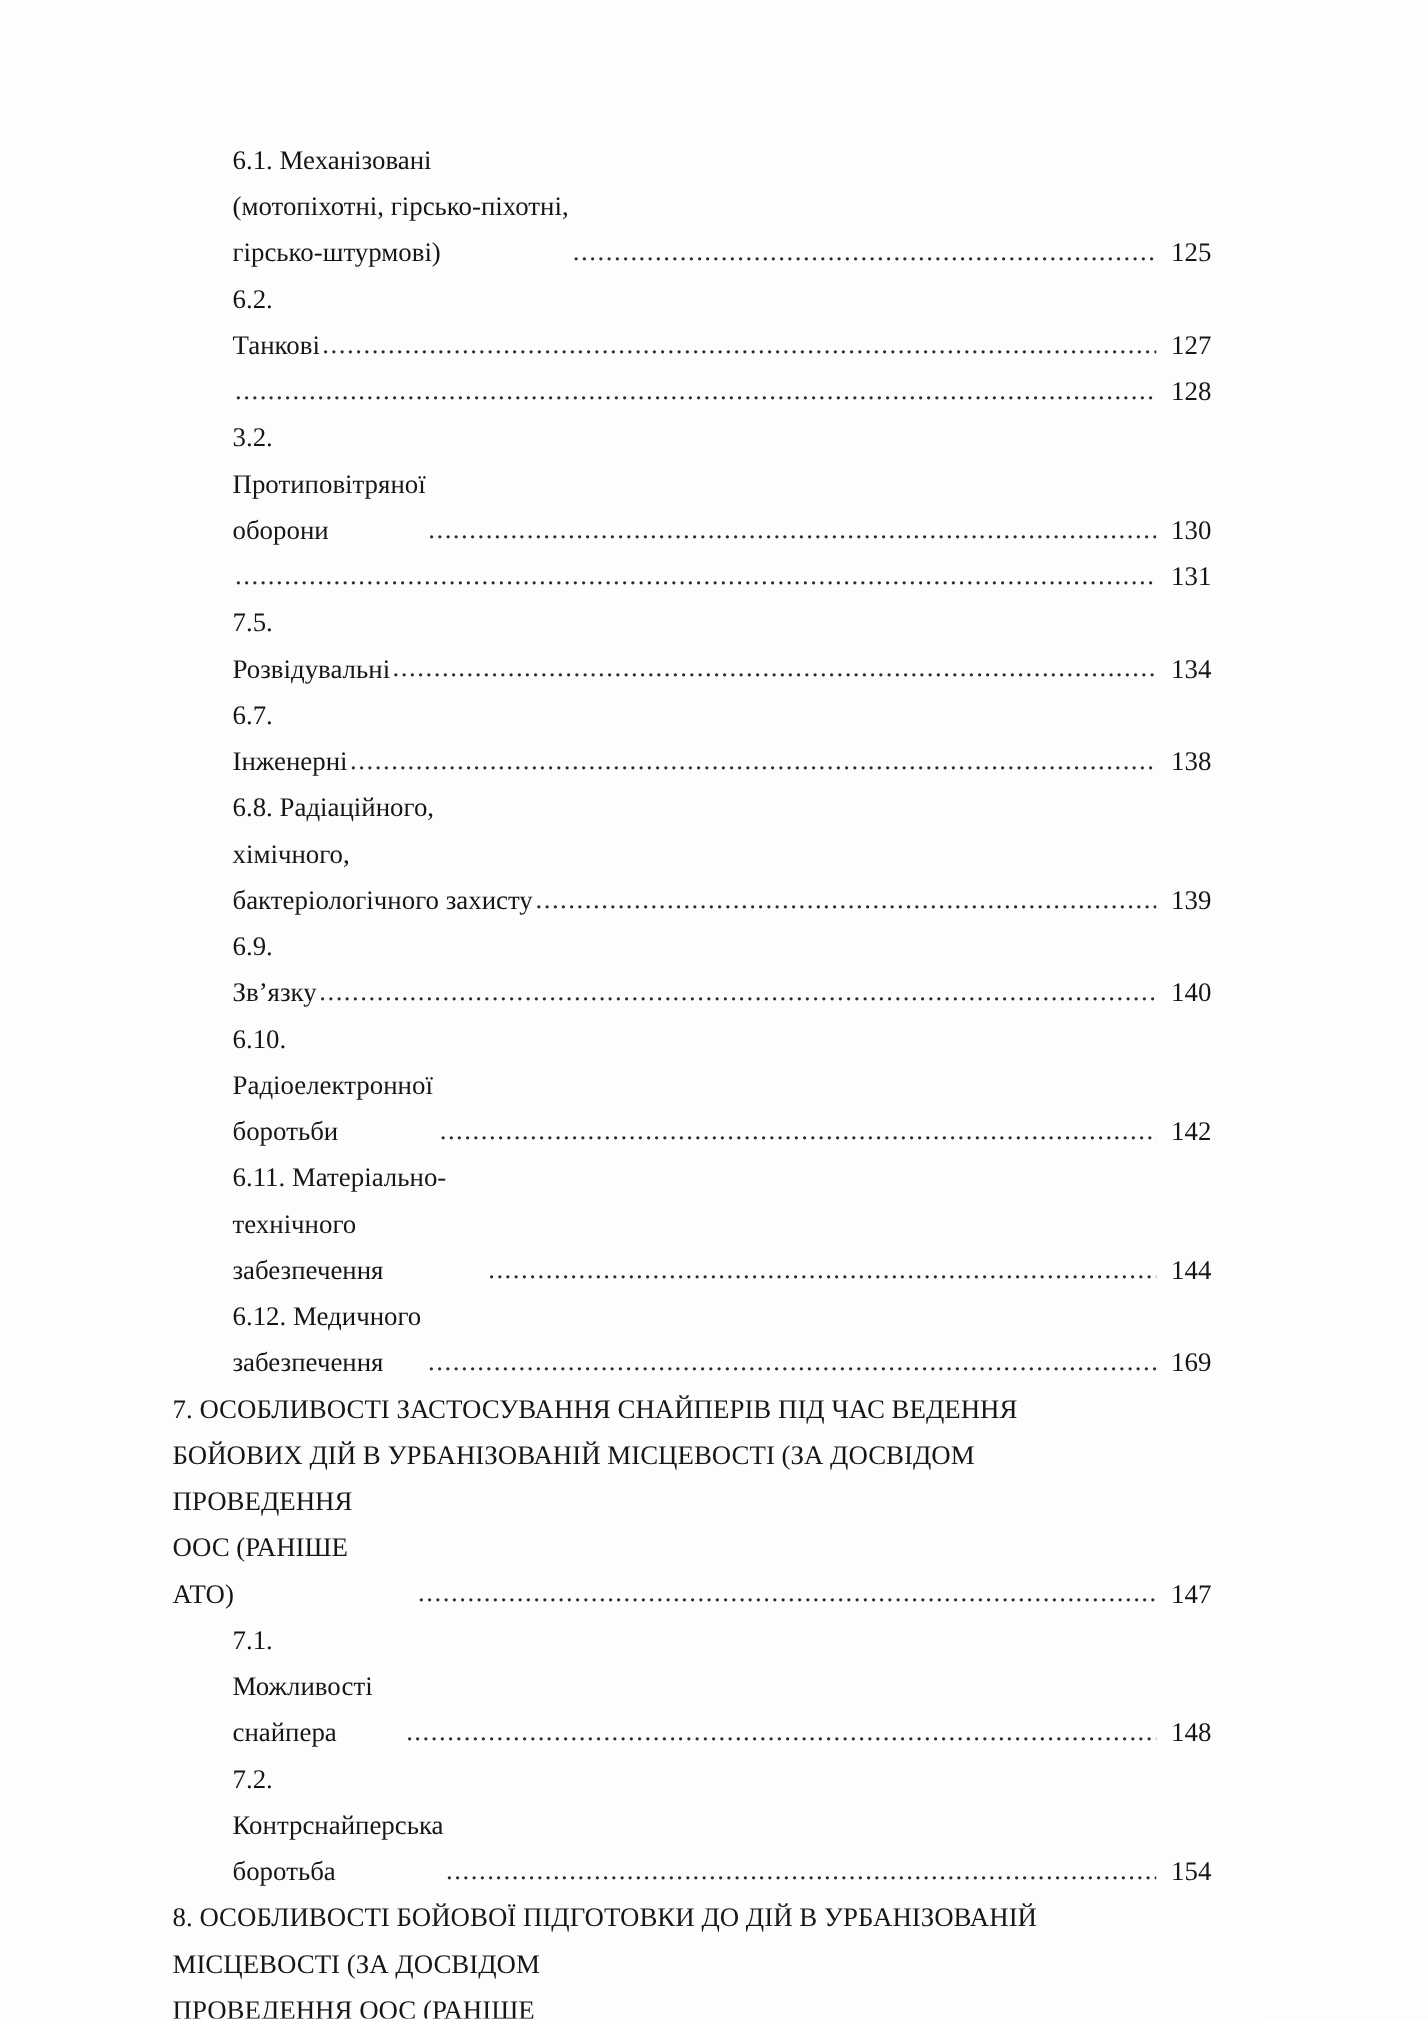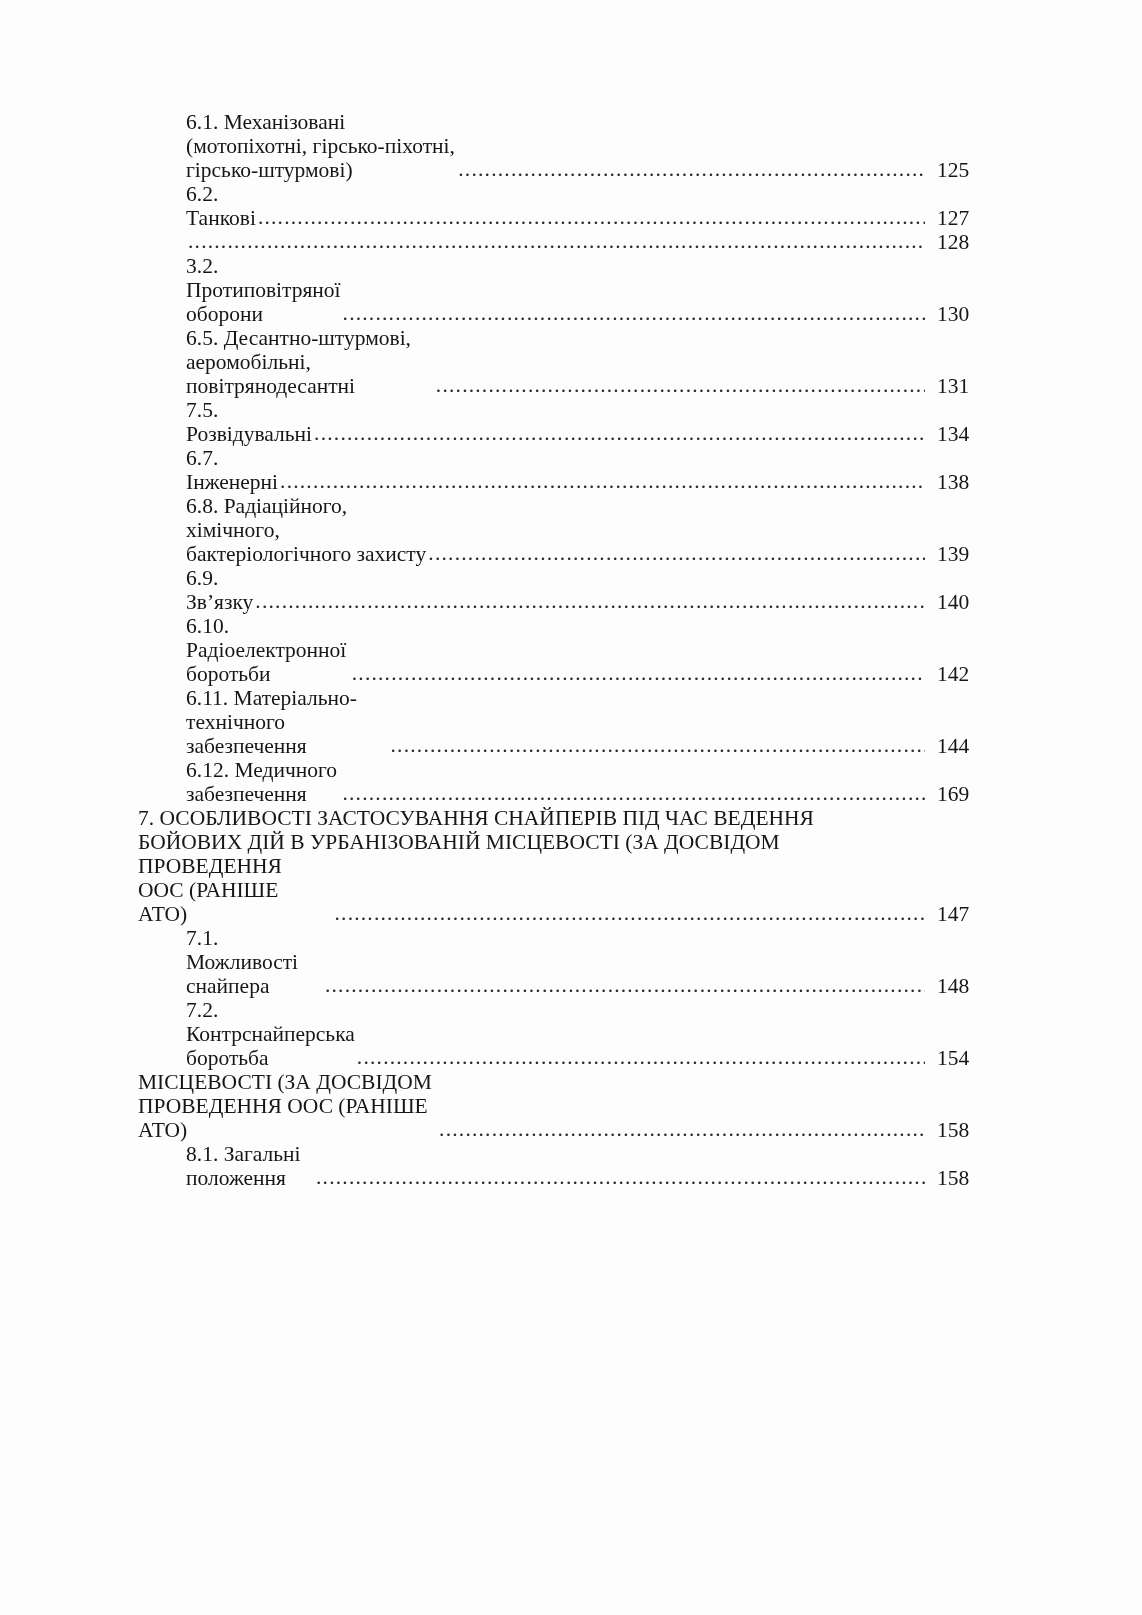--- a/index.html
+++ b/index.html
@@ -28,21 +28,21 @@
     top: 110px;
     width: 838px;
   }
 
   
   .toc-entry {
     display: block;
     width: 100%;
     box-sizing: border-box;
     font-size: 21.5px;
-    line-height: 24px;
+    line-height: 37px;
     color: #161616;
   }
   .toc-entry .row {
     display: flex;
     align-items: flex-end;
     width: 100%;
   }
   .toc-entry .label {
     white-space: pre-wrap;
     flex: 0 1 auto;
@@ -106,21 +106,20 @@
       </div>
       <div class="toc-entry lvl-sub">
         <div class="row">
           <span class="label">3.2. Протиповітряної оборони</span>
           <span class="leader">...............................................................................................................................................................</span>
           <span class="pageno">130</span>
         </div>
       </div>
       <div class="toc-entry lvl-sub">
         <div class="row">
-          <span class="label">6.5. Десантно-штурмові, аеромобільні, повітрянодесантні</span>
           <span class="leader">...............................................................................................................................................................</span>
           <span class="pageno">131</span>
         </div>
       </div>
       <div class="toc-entry lvl-sub">
         <div class="row">
           <span class="label">7.5. Розвідувальні</span>
           <span class="leader">...............................................................................................................................................................</span>
           <span class="pageno">134</span>
         </div>
@@ -184,20 +183,21 @@
         </div>
       </div>
       <div class="toc-entry lvl-sub">
         <div class="row">
           <span class="label">7.2. Контрснайперська боротьба</span>
           <span class="leader">...............................................................................................................................................................</span>
           <span class="pageno">154</span>
         </div>
       </div>
       <div class="toc-entry lvl-main wrap section-head">
+        <div class="firstlines">8. ОСОБЛИВОСТІ БОЙОВОЇ ПІДГОТОВКИ ДО ДІЙ В УРБАНІЗОВАНІЙ</div>
         <div class="row">
           <span class="label">МІСЦЕВОСТІ (ЗА ДОСВІДОМ ПРОВЕДЕННЯ ООС (РАНІШЕ АТО)</span>
           <span class="leader">...............................................................................................................................................................</span>
           <span class="pageno">158</span>
         </div>
       </div>
       <div class="toc-entry lvl-sub">
         <div class="row">
           <span class="label">8.1. Загальні положення</span>
           <span class="leader">...............................................................................................................................................................</span>

